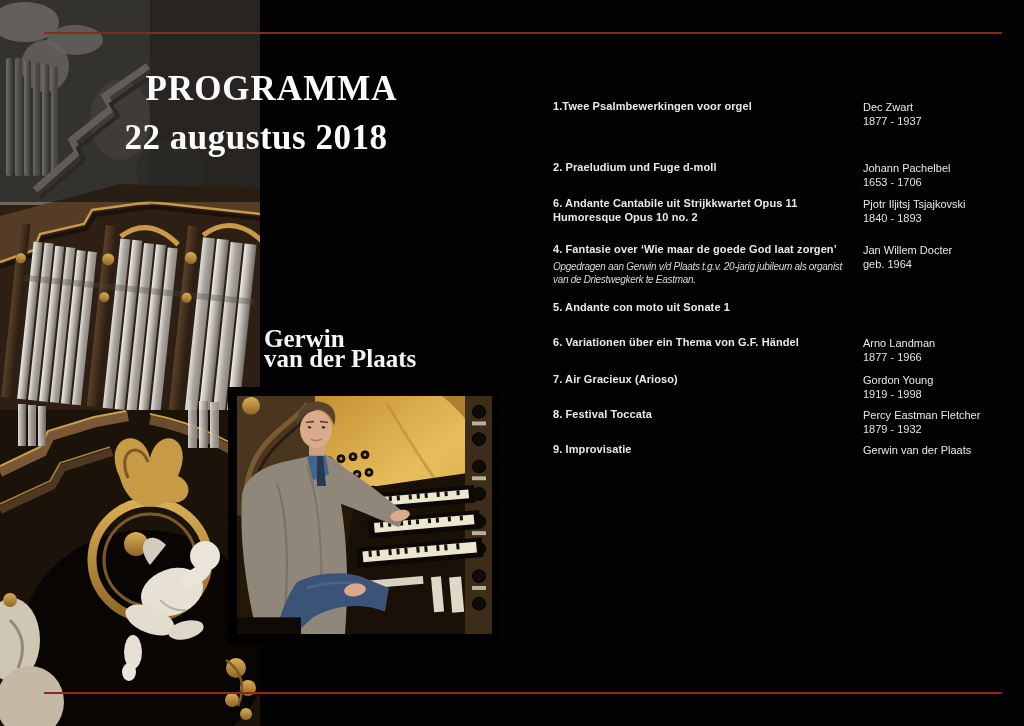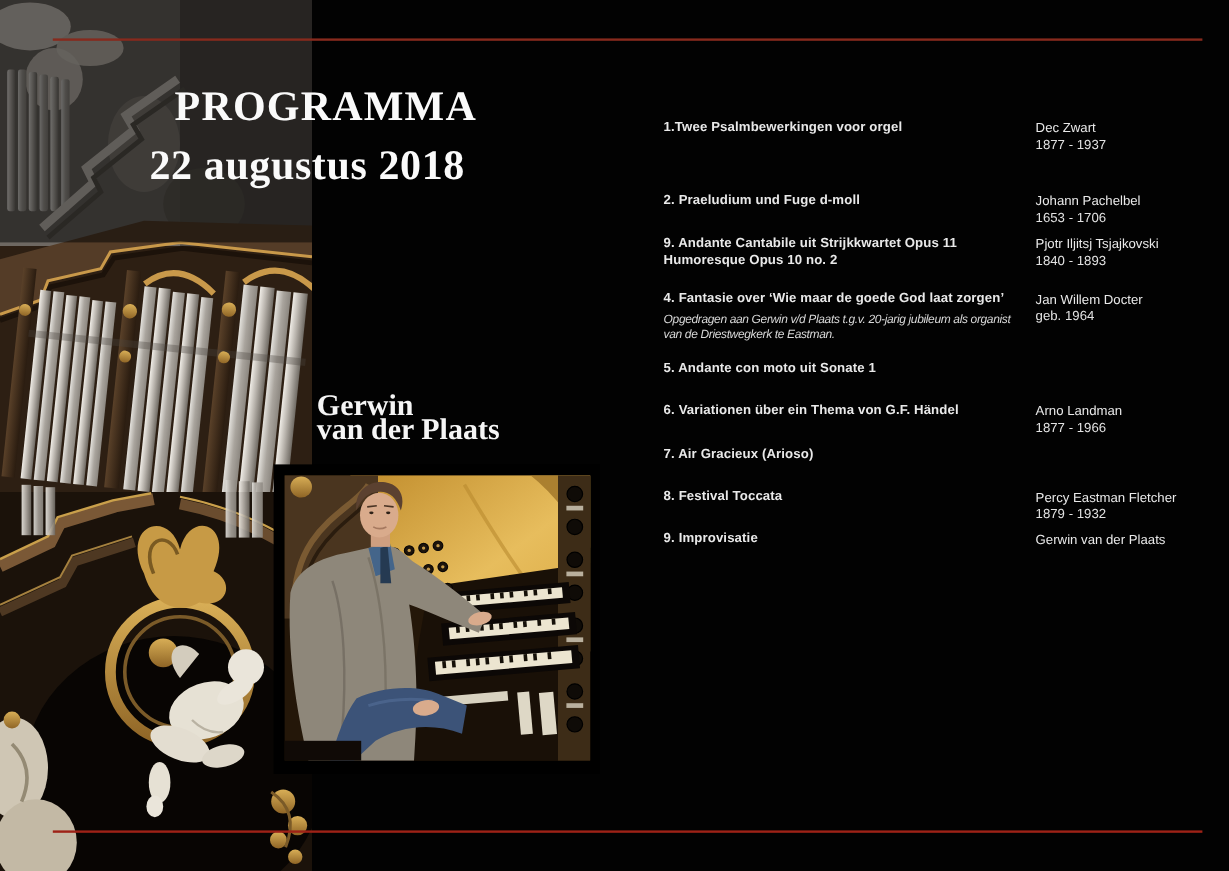--- a/index.html
+++ b/index.html
@@ -356,21 +356,21 @@
         <div class="item-titles">
           <div class="title-line">2. Praeludium und Fuge d-moll</div>
         </div>
         <div class="item-composer">
           <div class="composer-name">Johann Pachelbel</div>
           <div class="composer-dates">1653 - 1706</div>
         </div>
       </div>
       <div class="program-item">
         <div class="item-titles">
-          <div class="title-line">9. Andante Cantabile uit Strijkkwartet Opus 11</div>
+          <div class="title-line">6. Andante Cantabile uit Strijkkwartet Opus 11</div>
           <div class="title-line">Humoresque Opus 10 no. 2</div>
         </div>
         <div class="item-composer">
           <div class="composer-name">Pjotr Iljitsj Tsjajkovski</div>
           <div class="composer-dates">1840 - 1893</div>
         </div>
       </div>
       <div class="program-item">
         <div class="item-titles">
           <div class="title-line">4. Fantasie over ‘Wie maar de goede God laat zorgen’</div>
@@ -395,20 +395,24 @@
         </div>
         <div class="item-composer">
           <div class="composer-name">Arno Landman</div>
           <div class="composer-dates">1877 - 1966</div>
         </div>
       </div>
       <div class="program-item">
         <div class="item-titles">
           <div class="title-line">7. Air Gracieux (Arioso)</div>
         </div>
+        <div class="item-composer">
+          <div class="composer-name">Gordon Young</div>
+          <div class="composer-dates">1919 - 1998</div>
+        </div>
       </div>
       <div class="program-item">
         <div class="item-titles">
           <div class="title-line">8. Festival Toccata</div>
         </div>
         <div class="item-composer">
           <div class="composer-name">Percy Eastman Fletcher</div>
           <div class="composer-dates">1879 - 1932</div>
         </div>
       </div>

